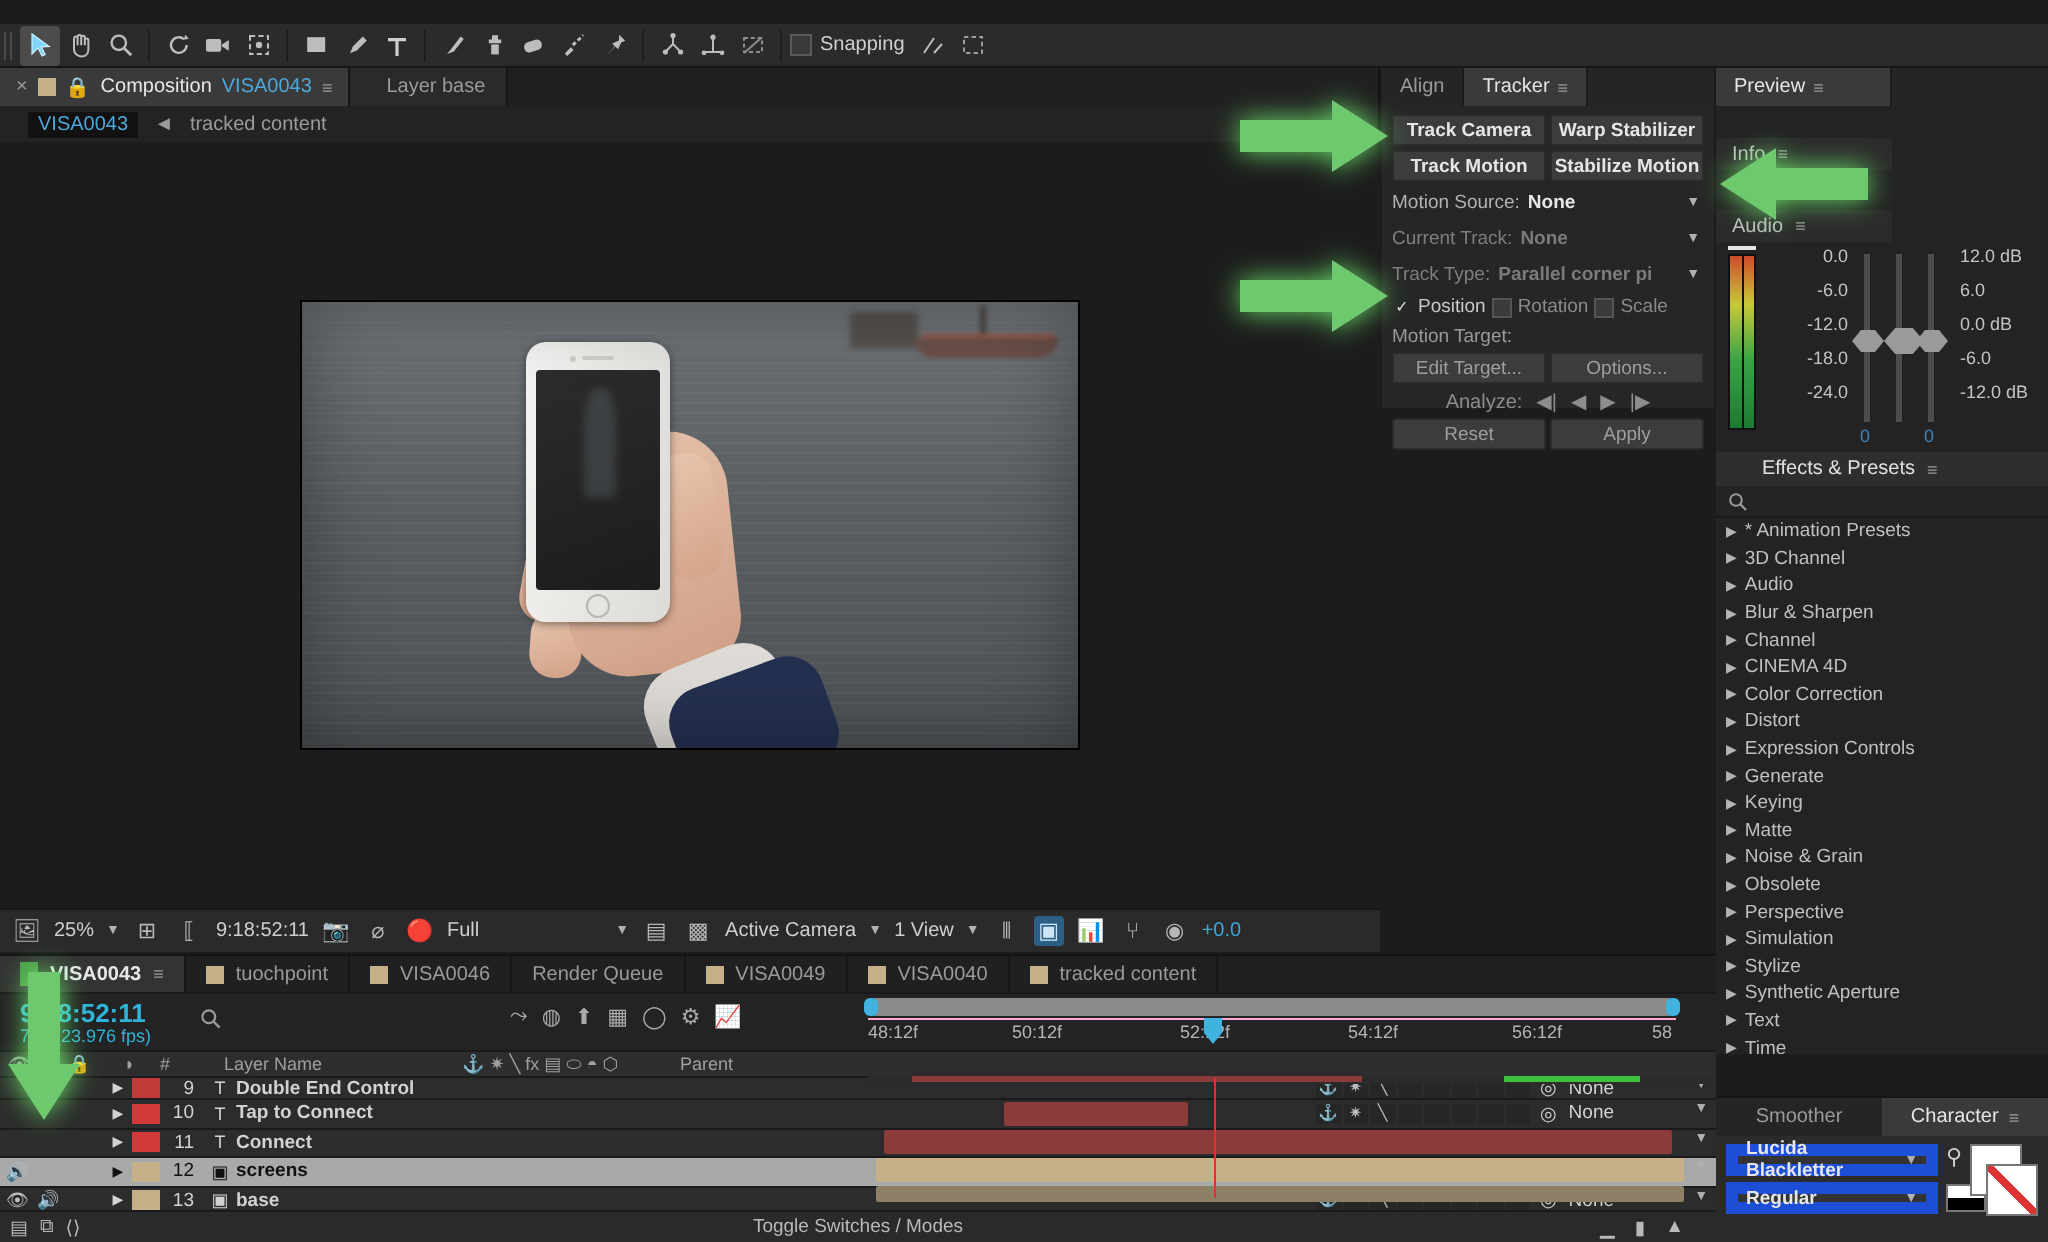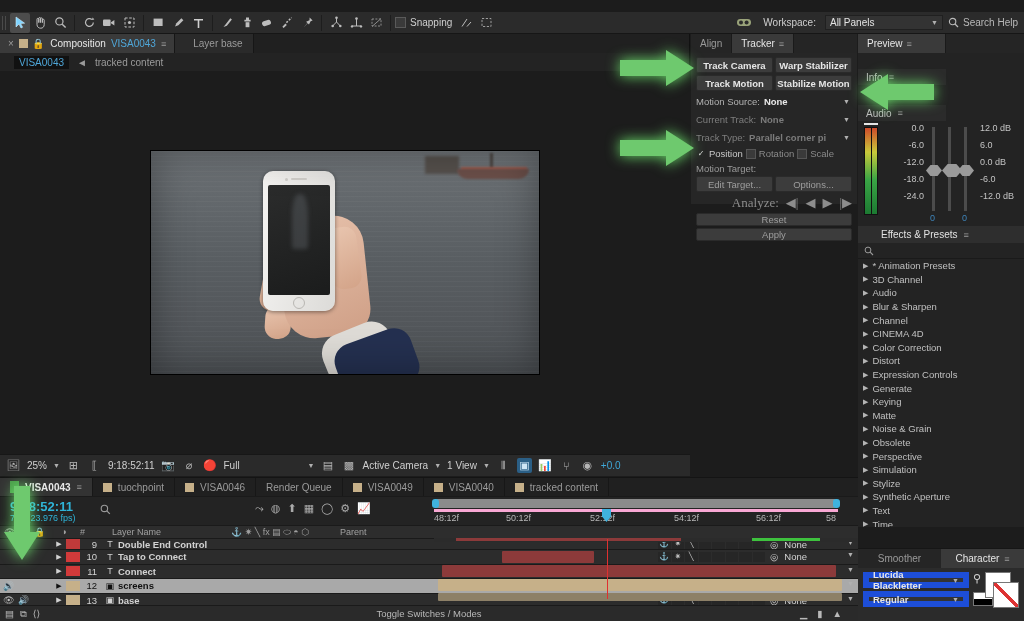--- a/index.html
+++ b/index.html
@@ -164,22 +164,22 @@
   .flabel{ font-size:9.5px; color:#b2b2b2; white-space:nowrap; }
   .flabel.dim{ color:#7e7e7e; }
   .fval{ flex:1; display:flex; align-items:center; justify-content:space-between;
     font-size:9.5px; color:#e8e8e8; font-weight:bold; padding-right:2px; }
   .fval.dim{ color:#7b7b7b; }
   .cbrow{ display:flex; align-items:center; gap:3px; margin-top:3px; font-size:9.5px; }
   .cbx{ width:10px; height:10px; background:#3a3a3a; border:1px solid #555;
         display:flex; align-items:center; justify-content:center; font-size:8px; color:#ddd;}
   .cbx.on{ background:transparent; border-color:transparent; }
   .mt{ font-size:9.5px; color:#9a9a9a; margin-top:4px; }
-  .anrow{ display:flex; align-items:center; justify-content:flex-end; gap:7px;
-    margin-top:3px; font-size:13px; color:#8d8d8d;font-family:Liberation Serif, serif; }
+  .anrow{ display:flex; align-items:center; justify-content:center; gap:7px;
+    margin-top:3px; font-size:10px; color:#8d8d8d; }
 
   
   .rightcol{ position:absolute; left:858px; top:34px; width:166px; height:442px; background:#232323; }
   .prev-body{ height:16px; }
   .mini-tab{ display:flex; align-items:center; gap:6px; height:16px; padding:0 8px;
     font-size:10px; color:#bdbdbd; background:#2b2b2b; width:88px; }
   .audio-wrap{ position:relative; height:105px; background:#232323; padding:3px 4px; }
   .meter{ position:absolute; left:6px; top:6px; width:14px; height:88px;
     background:linear-gradient(to top,#1c7a32 0%,#3aa545 40%,#c9c93a 72%,#cf4a2a 100%);
     border:1px solid #111; }
@@ -242,21 +242,21 @@
   .tc{ position:absolute; left:10px; top:2px; font-size:13px; color:#2fb4d8; font-weight:bold; }
   .tc-sub{ position:absolute; left:10px; top:16px; font-size:9px; color:#2fb4d8; }
   .tl-srch{ position:absolute; left:100px; top:7px; font-size:10px; color:#8f8f8f; }
   .tl-tools{ position:absolute; left:255px; top:5px; display:flex; gap:7px; color:#aaa; }
   .ruler{ position:absolute; left:434px; right:20px; top:0; height:29px; }
   .scrollbar{ position:absolute; left:0; right:0; top:2px; height:9px;
     background:#8b8b8b; border-radius:4px; }
   .sb-end{ position:absolute; top:2px; width:7px; height:9px;
     background:#3fb2de; border-radius:3px; }
   .ruler-marks{ position:absolute; left:0; right:0; top:12px; height:17px;
-    border-top:3px solid #f9a8d4; }
+    border-top:1px solid #f9a8d4; }
   .rmark{ position:absolute; top:1px; font-size:9px; color:#b5b5b5; }
 
   .colhdr{ position:relative; height:13px; background:#2d2d2d;
     border-bottom:1px solid #1a1a1a; font-size:9px; color:#a0a0a0; }
   .colhdr span{ position:absolute; top:1px; }
 
   .rows{ position:relative; height:60px; }
   .row{ position:relative; height:14.5px; border-bottom:1px solid #1a1a1a;
     background:#2c2c2c; display:flex; align-items:center; font-size:9.5px; color:#d2d2d2; }
   .row.sel{ background:#a9a9a9; color:#111; }
@@ -405,41 +405,20 @@
     <div class="tlabel">Snapping</div>
     <div class="ticon">
       <svg width="13" height="13" viewBox="0 0 13 13">
           <path d="M2 10.5L7 3M7 10.5L11 6" stroke="#bdbdbd" stroke-width="1"></path>
         </svg>
     </div>
     <div class="ticon">
       <svg width="13" height="13" viewBox="0 0 13 13">
           <rect x="2" y="2.5" width="9" height="8" fill="none" stroke="#9d9d9d" stroke-width="1" stroke-dasharray="2.2 1.6"></rect>
         </svg>
-    </div>
-    <div class="ws-area">
-      <div class="ticon">
-        <svg width="16" height="11" viewBox="0 0 16 11">
-            <rect x="1" y="2" width="14" height="7" rx="3.4" fill="#9aa37a"></rect>
-            <circle cx="5" cy="5.5" r="2" fill="#2b2b2b"></circle>
-            <circle cx="10.6" cy="5.5" r="2" fill="#2b2b2b"></circle>
-          </svg>
-      </div>
-      <div class="tlabel">Workspace:</div>
-      <div class="ws-select">
-        <span>All Panels</span>
-        <span class="caret">▼</span>
-      </div>
-      <div class="srch">
-        <svg width="11" height="11" viewBox="0 0 11 11">
-            <circle cx="4.6" cy="4.6" r="3.2" fill="none" stroke="#b9b9b9" stroke-width="1.1"></circle>
-            <path d="M7 7l3 3" stroke="#b9b9b9" stroke-width="1.2"></path>
-          </svg>
-        <span>Search Help</span>
-      </div>
     </div>
   </div>
 
   <div class="comp">
     <div class="comp-tabrow">
       <div class="comp-tab">
         <span class="x">×</span>
         <span class="sq"></span>
         <span class="lock">🔒</span>
         <span>Composition</span>
@@ -577,21 +556,21 @@
         <div class="tbtn" style="font-weight:normal;color:#9e9e9e">Edit Target...</div>
         <div class="tbtn" style="font-weight:normal;color:#9e9e9e">Options...</div>
       </div>
       <div class="anrow">
         <span>Analyze:</span>
         <span>◀|</span>
         <span>◀</span>
         <span>▶</span>
         <span>|▶</span>
       </div>
-      <div class="btnrow" style="margin-top:2px;flex-direction:column;">
+      <div class="btnrow" style="margin-top:2px;">
         <div class="tbtn" style="font-weight:normal;color:#9e9e9e">Reset</div>
         <div class="tbtn" style="font-weight:normal;color:#9e9e9e">Apply</div>
       </div>
     </div>
   </div>
 
   <div class="rightcol">
     <div class="ptabs">
       <div class="ptab active" style="width:88px">
         <span>Preview</span>

